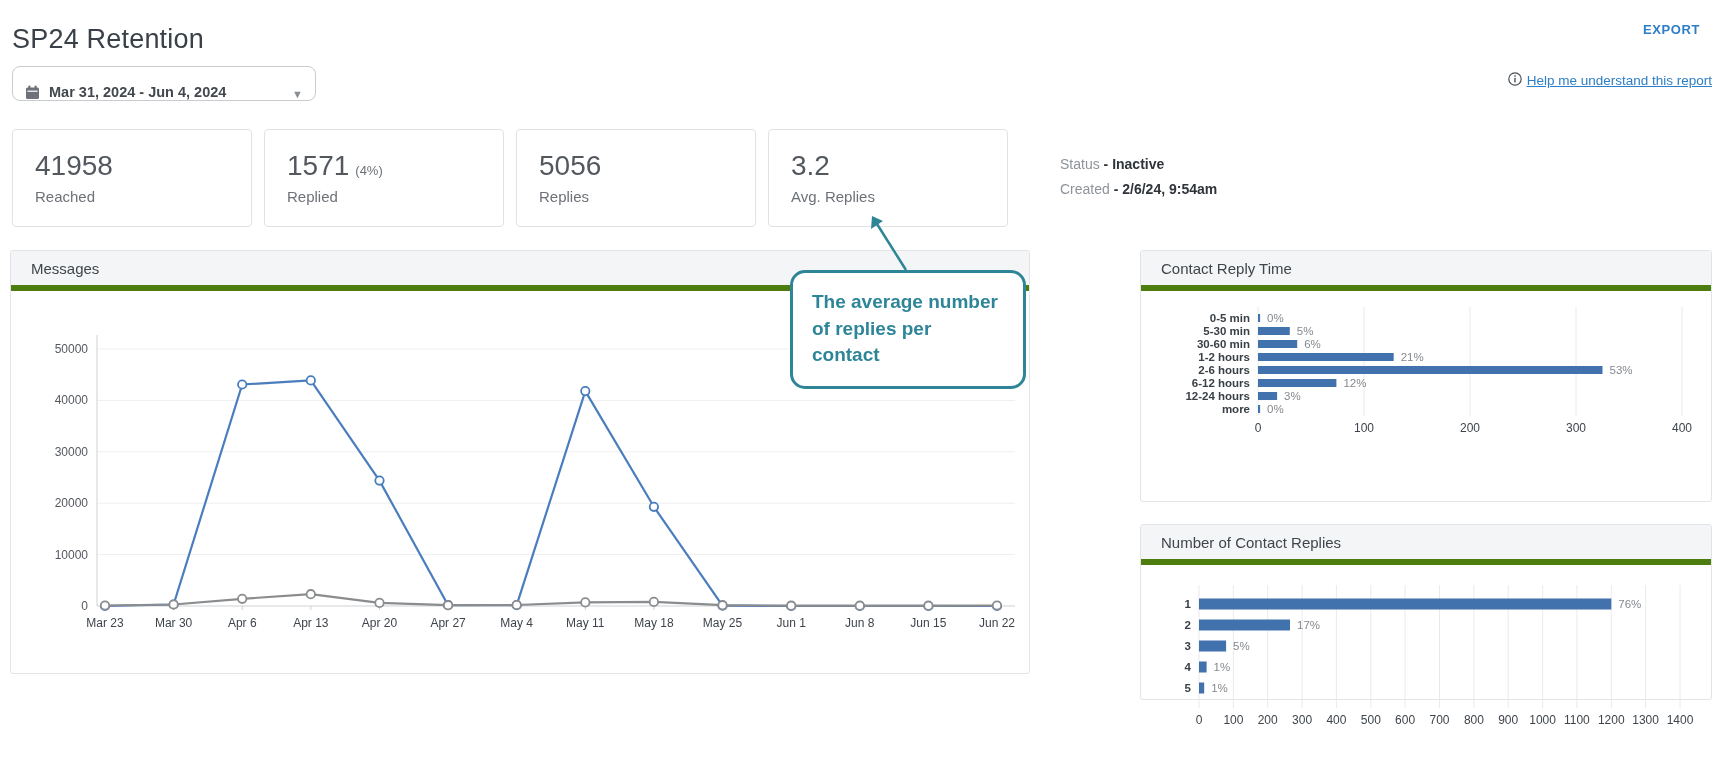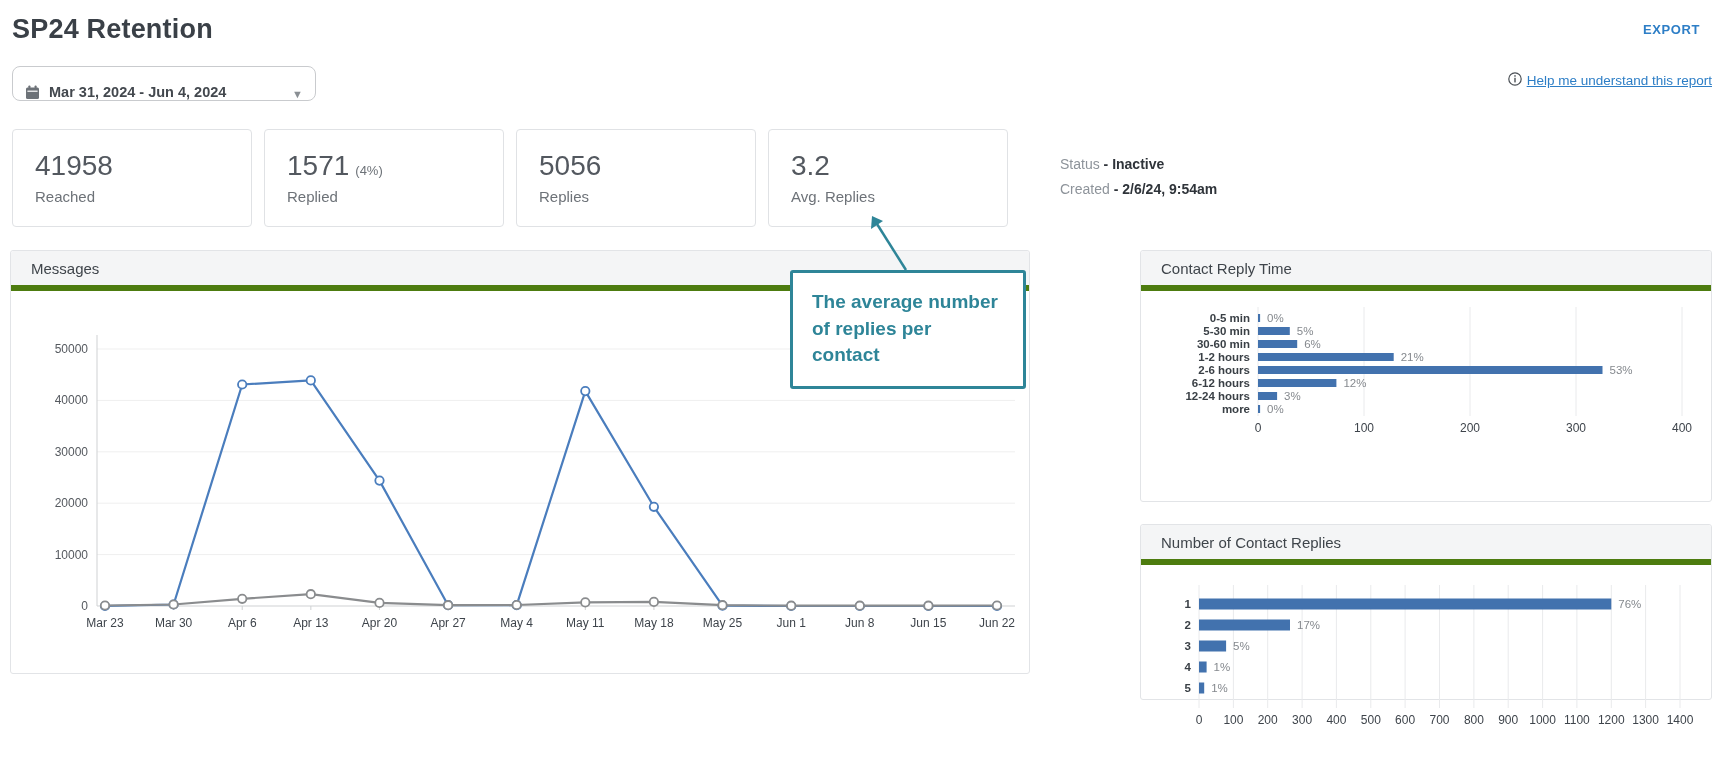--- a/index.html
+++ b/index.html
@@ -1,20 +1,20 @@
 <!DOCTYPE html>
 <html><head>
 <meta charset="utf-8">
 <style>
   * { box-sizing: border-box; margin: 0; padding: 0; }
   html,body { background:#ffffff; }
   body { font-family:"Liberation Sans","DejaVu Sans",sans-serif; color:#3e444b; }
   .page { position:relative; width:1734px; height:766px; background:#fff; overflow:hidden; }
 
-  .page-title { position:absolute; left:12px; top:14px; font-size:27px; font-weight:700; color:#3a4047; letter-spacing:.2px; }
+  .page-title { position:absolute; left:12px; top:24px; font-size:27px; font-weight:400; color:#3a4047; letter-spacing:.2px; }
   .export-link { position:absolute; right:34px; top:22px; font-size:13px; font-weight:700; letter-spacing:.6px; color:#2d7ec6; cursor:pointer; }
 
   .date-picker { position:absolute; left:12px; top:66px; width:304px; height:35px; border:1px solid #c9cbce; border-radius:8px; background:#fff; display:flex; align-items:flex-end; padding:0 12px; cursor:pointer; }
   .date-picker .cal { margin-right:9px; display:inline-flex; }
   .date-picker .txt { font-size:14.5px; color:#43484e; font-weight:600; flex:1; }
   .date-picker .caret { color:#8a8f94; font-size:11px; }
 
   .help-link { position:absolute; right:22px; top:72px; font-size:13.5px; color:#2d7ec6; cursor:pointer; display:flex; align-items:center; gap:5px;text-decoration:underline; }
   .help-link .info { color:#4a4f55; font-weight:400; }
 
@@ -35,21 +35,21 @@
   .messages-panel { left:10px; top:250px; width:1020px; height:424px; }
   .reply-time-panel { left:1140px; top:250px; width:572px; height:252px; }
   .num-replies-panel { left:1140px; top:524px; width:572px; height:176px; }
 
   svg text { font-family:"Liberation Sans","DejaVu Sans",sans-serif; }
   svg .tick  { font-size:12px; fill:#55595f; }
   svg .xtick { font-size:12px; fill:#3e444b; }
   svg .cat   { font-size:11.5px; fill:#3a4046; font-weight:700; }
   svg .pct   { font-size:11.5px; fill:#85898e; }
 
-  .callout { position:absolute; left:790px; top:270px; width:236px; background:#fff; border:3px solid #2e8598; border-radius:3px; padding:16px 19px 17px 19px; z-index:5; }
+  .callout { position:absolute; left:790px; top:270px; width:236px; background:#fff; border:3px solid #2e8598; border-radius:15px; padding:16px 19px 17px 19px; z-index:5; }
   .callout-text { font-size:19px; line-height:1.4; font-weight:700; color:#2e8598; }
   .callout-arrow { position:absolute; left:850px; top:204px; z-index:4; }
 </style>
 </head>
 <body>
 
 <div class="page">
 
   <div class="page-title">SP24 Retention</div>
   <div class="export-link">EXPORT</div>

